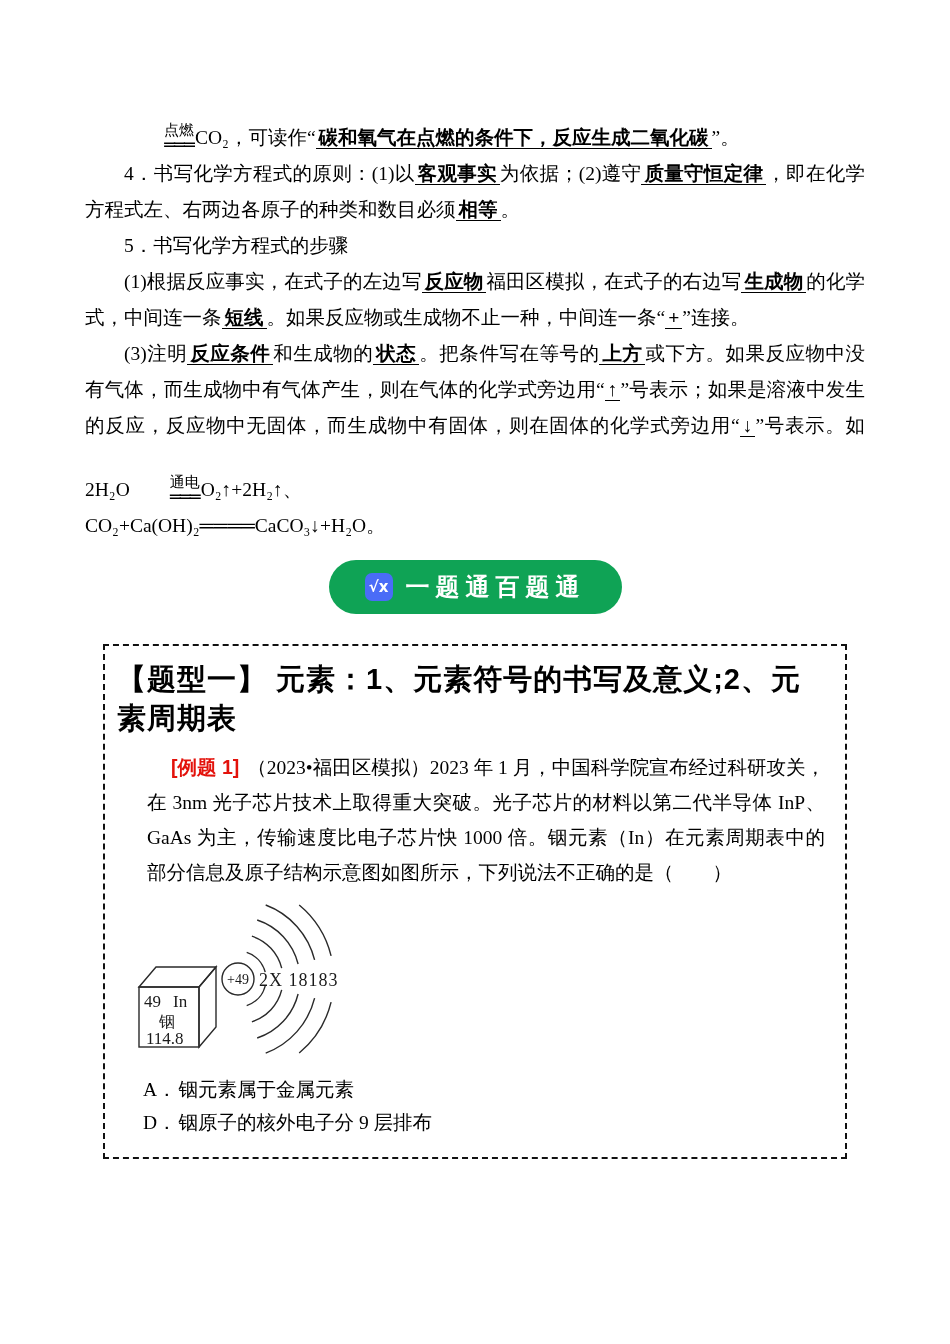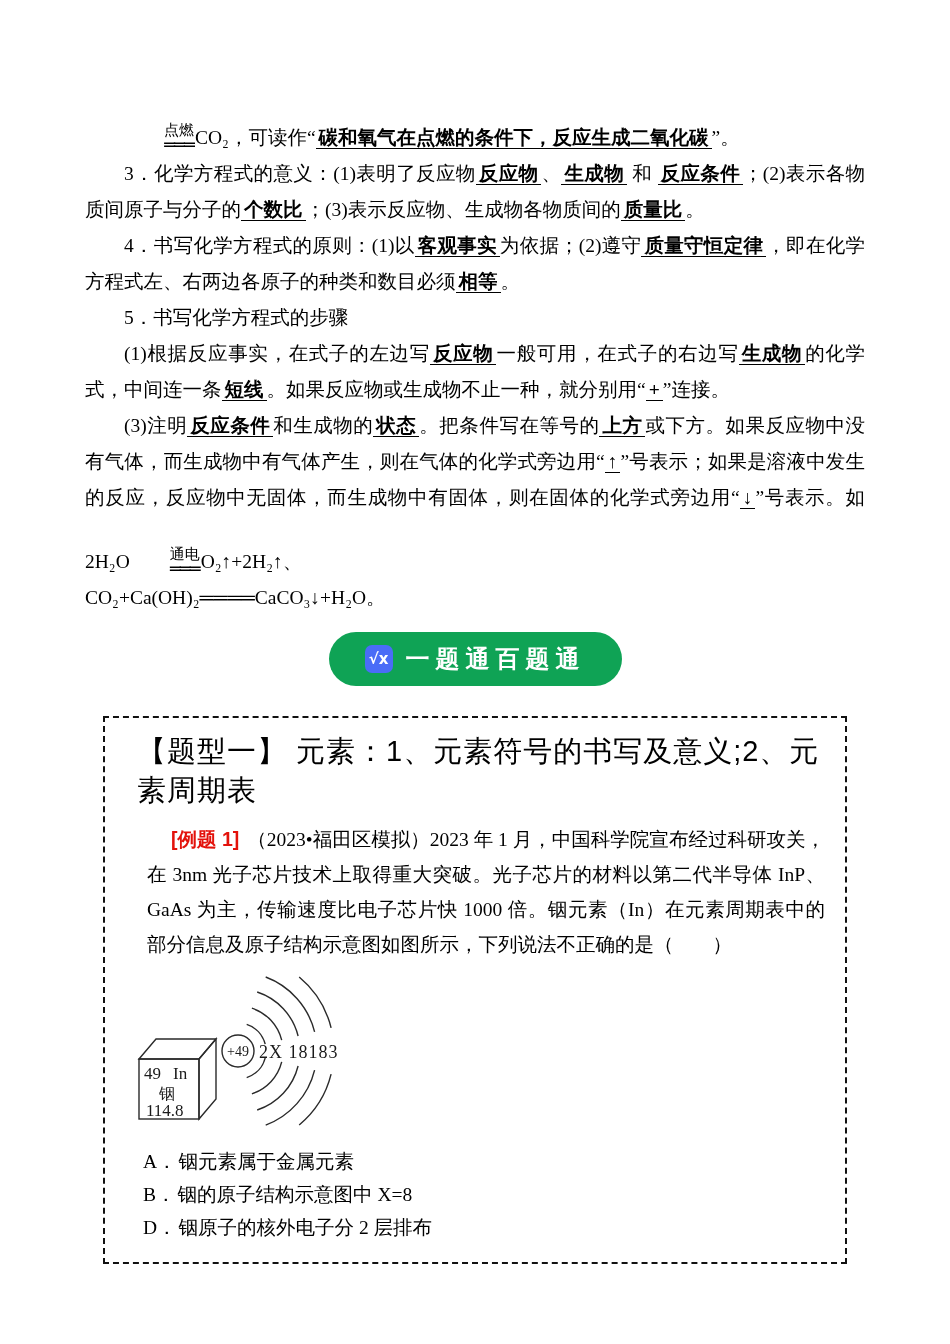--- a/index.html
+++ b/index.html
@@ -38,22 +38,22 @@
     color:#fff;font-size:15px;font-weight:bold;letter-spacing:0;flex:0 0 auto;
     font-family:"DejaVu Sans",sans-serif;
   }
 
   
   .problem-box{
     margin:0 18px;border:2px dashed #111;padding:10px 16px 14px 12px;
   }
   .box-title{
     font-family:"Liberation Sans","DejaVu Sans",sans-serif;
-    font-weight:400;font-size:29px;letter-spacing:1px;
-    margin:4px 0 12px 20px;line-height:1.35;
+    font-weight:700;font-size:29px;letter-spacing:1px;
+    margin:4px 0 12px 0;line-height:1.35;
   }
   .example{
     font-size:19.5px;line-height:35px;text-align:justify;
     margin:0 4px 0 6px;padding-left:24px;text-indent:-24px;
   }
   .example-label{
     color:#e3120b;font-weight:bold;
     font-family:"Liberation Sans","DejaVu Sans",sans-serif;
     margin-right:8px;
     margin-left:48px;
@@ -65,24 +65,23 @@
   .options{list-style:none;margin:6px 0 0 0;padding:0 0 4px 26px;}
   .options li{font-size:19.5px;line-height:33px;margin:0;}
   .opt-label{margin-right:2px;}
 </style>
 </head>
 <body>
 
 <div class="doc">
 
   <p class="para"><span class="eq-over"><span class="eq-cond">点燃</span><span class="eq-line">═══</span></span><span>CO₂，可读作“</span><span class="b">碳和氧气在点燃的条件下，反应生成二氧化碳</span><span>”。</span></p>
-  <p class="para"><span>3．化学方程式的意义：(1)表明了反应物</span><span class="b">反应物</span><span>、</span><span class="b">生成物</span><span> 和 </span><span class="b">反应条件</span><span>；(2)表示各物质间原子与分子的</span><span class="b">个数比</span><span>；(3)表示反应物、生成物各物质间的</span><span class="b">质量比</span><span>。</span></p>
   <p class="para"><span>4．书写化学方程式的原则：(1)以</span><span class="b">客观事实</span><span>为依据；(2)遵守</span><span class="b">质量守恒定律</span><span>，即在化学方程式左、右两边各原子的种类和数目必须</span><span class="b">相等</span><span>。</span></p>
   <p class="para"><span>5．书写化学方程式的步骤</span></p>
-  <p class="para"><span>(1)根据反应事实，在式子的左边写</span><span class="b">反应物</span><span>一般可用，在式子的右边写</span><span class="b">生成物</span><span>的化学式，中间连一条</span><span class="b">短线</span><span>。如果反应物或生成物不止一种，就分别用“</span><span class="b">+</span><span>”连接。</span></p>
+  <p class="para"><span>(1)根据反应事实，在式子的左边写</span><span class="b">反应物</span><span>福田区模拟，在式子的右边写</span><span class="b">生成物</span><span>的化学式，中间连一条</span><span class="b">短线</span><span>。如果反应物或生成物不止一种，中间连一条“</span><span class="b">+</span><span>”连接。</span></p>
   <p class="para"><span>(3)注明</span><span class="b">反应条件</span><span>和生成物的</span><span class="b">状态</span><span>。把条件写在等号的</span><span class="b">上方</span><span>或下方。如果反应物中没有气体，而生成物中有气体产生，则在气体的化学式旁边用“</span><span class="b">↑</span><span>”号表示；如果是溶液中发生的反应，反应物中无固体，而生成物中有固体，则在固体的化学式旁边用“</span><span class="b">↓</span><span>”号表示。如 2H₂O</span><span class="eq-over"><span class="eq-cond">通电</span><span class="eq-line">═══</span></span><span>O₂↑+2H₂↑、</span></p>
   <p class="para noindent eqline"><span>CO₂+Ca(OH)₂════CaCO₃↓+H₂O。</span></p>
 
   <div class="divider-row">
     <span class="pill">
       <span class="pill-icon">√x</span>
       <span>一题通百题通</span>
     </span>
   </div>
 
@@ -118,18 +117,17 @@
           <path d="M183.6 96.1 A79 79 0 0 1 134.7 151.1"></path>
           <path d="M168.2 3 A96 96 0 0 1 200.1 53.8"></path>
           <path d="M200.1 100.2 A96 96 0 0 1 168.2 151"></path>
         </g>
         <text class="dg-text" x="128" y="84" font-size="18" letter-spacing="1">2X 18183</text>
       </svg>
     </div>
 
     <ul class="options">
       <li><span class="opt-label">A．</span><span>铟元素属于金属元素</span></li>
-      <li><span class="opt-label">B．</span><span>铟的原子结构示意图中 X=8</span></li>
-      <li><span class="opt-label">D．</span><span>铟原子的核外电子分 2 层排布</span></li>
+      <li><span class="opt-label">D．</span><span>铟原子的核外电子分 9 层排布</span></li>
     </ul>
   </div>
 
 </div>
 
 </body></html>

